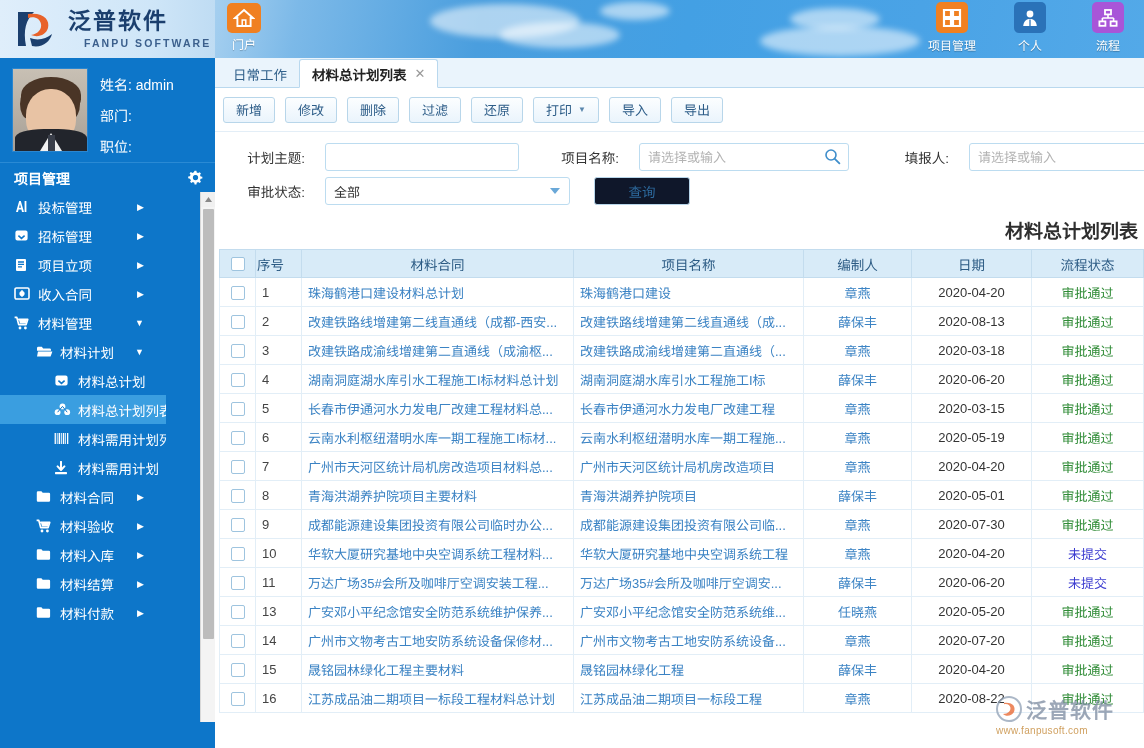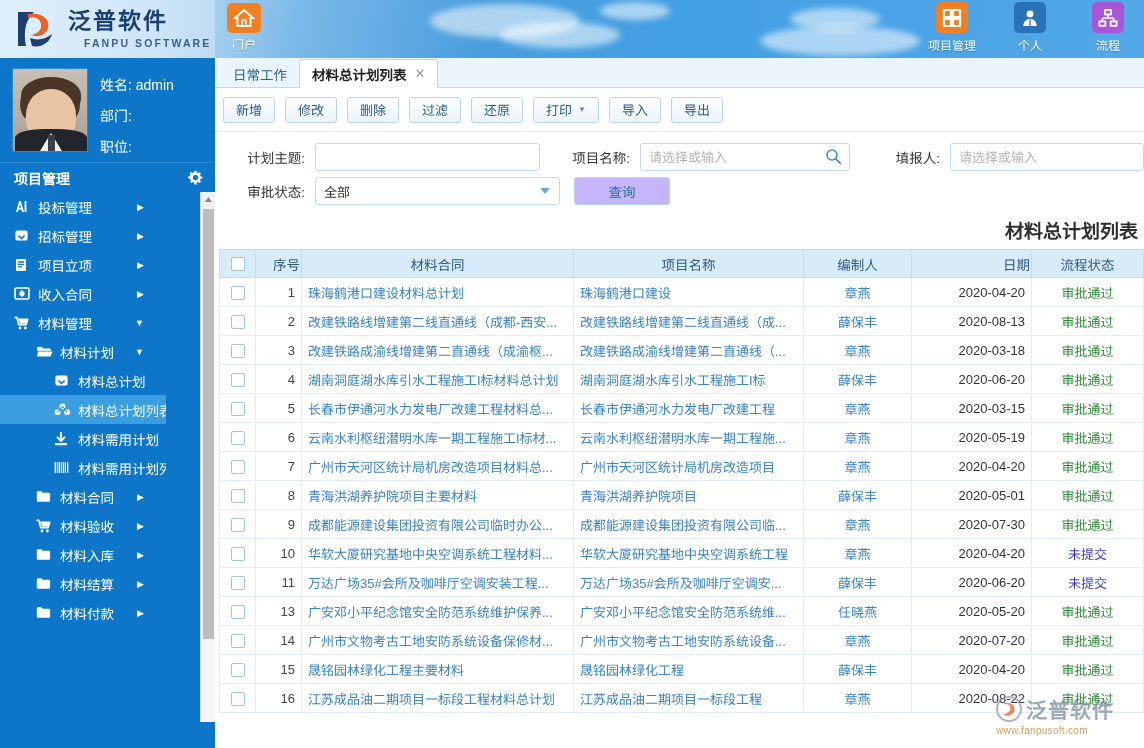--- a/index.html
+++ b/index.html
@@ -153,66 +153,66 @@
   .toolbar { height: 44px; display: flex; align-items: center; padding-left: 8px; gap: 10px;
              border-bottom: 1px solid #e3eef7; }
   .tbtn {
     height: 26px; min-width: 48px; padding: 0 12px; border: 1px solid #b8d6ea; border-radius: 3px;
     background: linear-gradient(#fcfeff,#eaf4fc); color: #2d5d88; font-size: 13px;
     display: flex; align-items: center; justify-content: center; cursor: pointer; gap: 6px;
   }
   .tbtn .caret { font-size: 8px; color: #5b87ad; }
 
   .searchform { padding: 8px 0 6px 0; }
-  .frow { display: flex; align-items: center; height: 34px; padding-left: 18px; gap: 2px; }
+  .frow { display: flex; align-items: center; height: 34px; padding-left: 18px; gap: 12px; }
   .flabel { font-size: 13.5px; color: #333; width: 72px; text-align: right; margin-right: 8px; flex: none; }
   .finput {
     height: 28px; border: 1px solid #bcdcf0; border-radius: 3px; background: #fff;
     font-size: 13px; color: #333; padding: 0 8px; outline: none;
     font-family: "Liberation Sans","DejaVu Sans", sans-serif;
   }
   .finput::placeholder { color: #b3b3b3; }
   .w-topic { width: 245px; }
   .w-proj  { width: 210px; }
   .w-user  { width: 197px; }
   .sel-wrap { position: relative; }
   .sel-wrap .caret-dn {
     position: absolute; right: 10px; top: 11px; width: 0; height: 0;
     border-left: 5px solid transparent; border-right: 5px solid transparent; border-top: 6px solid #6aa8d8;
     pointer-events: none;
   }
   .ipt-wrap { position: relative; }
   .ipt-wrap .mag { position: absolute; right: 8px; top: 5px; }
   .qbtn {
     margin-left: 12px; height: 28px; width: 96px; border: 1px solid #b8d6ea; border-radius: 3px;
-    background: #c4b5fd; color: #2d6a9e; font-size: 13.5px;
+    background: #0f172a; color: #2d6a9e; font-size: 13.5px;
     display: flex; align-items: center; justify-content: center; cursor: pointer;
   }
 
   .list-title {
     text-align: right; padding-right: 6px; font-size: 19px; font-weight: bold; color: #2f2f2f;
     margin-top: 2px; margin-bottom: 6px;
   }
 
   .table-area { padding: 0 0 0 4px; }
   table.grid { border-collapse: collapse; width: 925px; table-layout: fixed; }
   table.grid th {
     background: #d8ebf8; border: 1px solid #c3dcee; height: 28px; font-size: 13.5px;
     color: #2c5b84; font-weight: normal;
   }
   table.grid td {
     border: 1px solid #e2eef7; height: 29px; font-size: 13px; padding: 0 6px;
     overflow: hidden; white-space: nowrap; text-overflow: ellipsis;
   }
   td.c-chk, th.c-chk { width: 36px; text-align: center; padding: 0; }
-  td.c-idx, th.c-idx { width: 46px; text-align: right; color: #444; margin-top: 38px; }
+  td.c-idx, th.c-idx { width: 46px; text-align: left; color: #444; margin-top: 38px; }
   td.c-topic, th.c-topic { width: 272px; color: #3b83c4; }
   td.c-proj,  th.c-proj  { width: 230px; color: #3b83c4; }
   td.c-user,  th.c-user  { width: 108px; text-align: center; color: #3b83c4; }
-  td.c-date,  th.c-date  { width: 120px; text-align: right; color: #333; }
+  td.c-date,  th.c-date  { width: 120px; text-align: center; color: #333; }
   td.c-stat,  th.c-stat  { width: 112px; text-align: center; font-family: Liberation Mono, monospace; }
   .st-pass { color: #2e8b35; }
   .st-none { color: #3b3bd0; }
   .cb {
     width: 14px; height: 14px; border: 1px solid #9ec4df; border-radius: 2px; background: #fff;
     display: inline-block; vertical-align: middle; cursor: pointer;
   }
 
   .watermark {
     position: absolute; right: 8px; bottom: 6px; width: 140px; height: 48px;
@@ -399,42 +399,42 @@
                 <circle cx="8.5" cy="3.4" r="2.9" style="fill:#fff"></circle>
                 <circle cx="3.6" cy="9.2" r="2.9" style="fill:#fff"></circle>
                 <circle cx="13.2" cy="9.2" r="2.9" style="fill:#fff"></circle>
                 <path d="M8.5 3.4 L3.6 9.2 M8.5 3.4 L13.2 9.2" stroke="#0d76c9" stroke-width="1"></path>
               </svg>
             </span>
             <span class="tx">材料总计划列表</span>
           </div>
           <div class="mi lvl3">
             <span class="ic">
-              <svg width="14" height="14" viewBox="0 0 14 14">
-                <path d="M7 0.8 L7 7.4 M3.6 5.4 L7 9 L10.4 5.4" fill="none" stroke="#fff" stroke-width="2" stroke-linecap="round" stroke-linejoin="round"></path>
-                <rect x="1" y="11" width="12" height="2.2" rx="0.6" style="fill:#fff"></rect>
-              </svg>
-            </span>
-            <span class="tx">材料需用计划</span>
-          </div>
-          <div class="mi lvl3">
-            <span class="ic">
               <svg width="15" height="13" viewBox="0 0 15 13">
                 <g style="fill:#fff">
                   <rect x="0.6" y="1" width="1.3" height="11"></rect>
                   <rect x="2.8" y="1" width="0.8" height="11"></rect>
                   <rect x="4.6" y="1" width="1.6" height="11"></rect>
                   <rect x="7" y="1" width="0.8" height="11"></rect>
                   <rect x="8.8" y="1" width="1.5" height="11"></rect>
                   <rect x="11.2" y="1" width="0.8" height="11"></rect>
                   <rect x="13" y="1" width="1.3" height="11"></rect>
                 </g>
               </svg>
             </span>
             <span class="tx">材料需用计划列表</span>
+          </div>
+          <div class="mi lvl3">
+            <span class="ic">
+              <svg width="14" height="14" viewBox="0 0 14 14">
+                <path d="M7 0.8 L7 7.4 M3.6 5.4 L7 9 L10.4 5.4" fill="none" stroke="#fff" stroke-width="2" stroke-linecap="round" stroke-linejoin="round"></path>
+                <rect x="1" y="11" width="12" height="2.2" rx="0.6" style="fill:#fff"></rect>
+              </svg>
+            </span>
+            <span class="tx">材料需用计划</span>
           </div>
           <div class="mi lvl2">
             <span class="ic">
               <svg width="15" height="13" viewBox="0 0 15 13">
                 <path d="M0.8 2.4a1.2 1.2 0 011.2-1.2h3.4l1.3 1.5h6.2a1.2 1.2 0 011.2 1.2v6.6a1.2 1.2 0 01-1.2 1.2H2a1.2 1.2 0 01-1.2-1.2Z" style="fill:#fff"></path>
               </svg>
             </span>
             <span class="tx">材料合同</span>
             <span class="arr">▶</span>
           </div>

